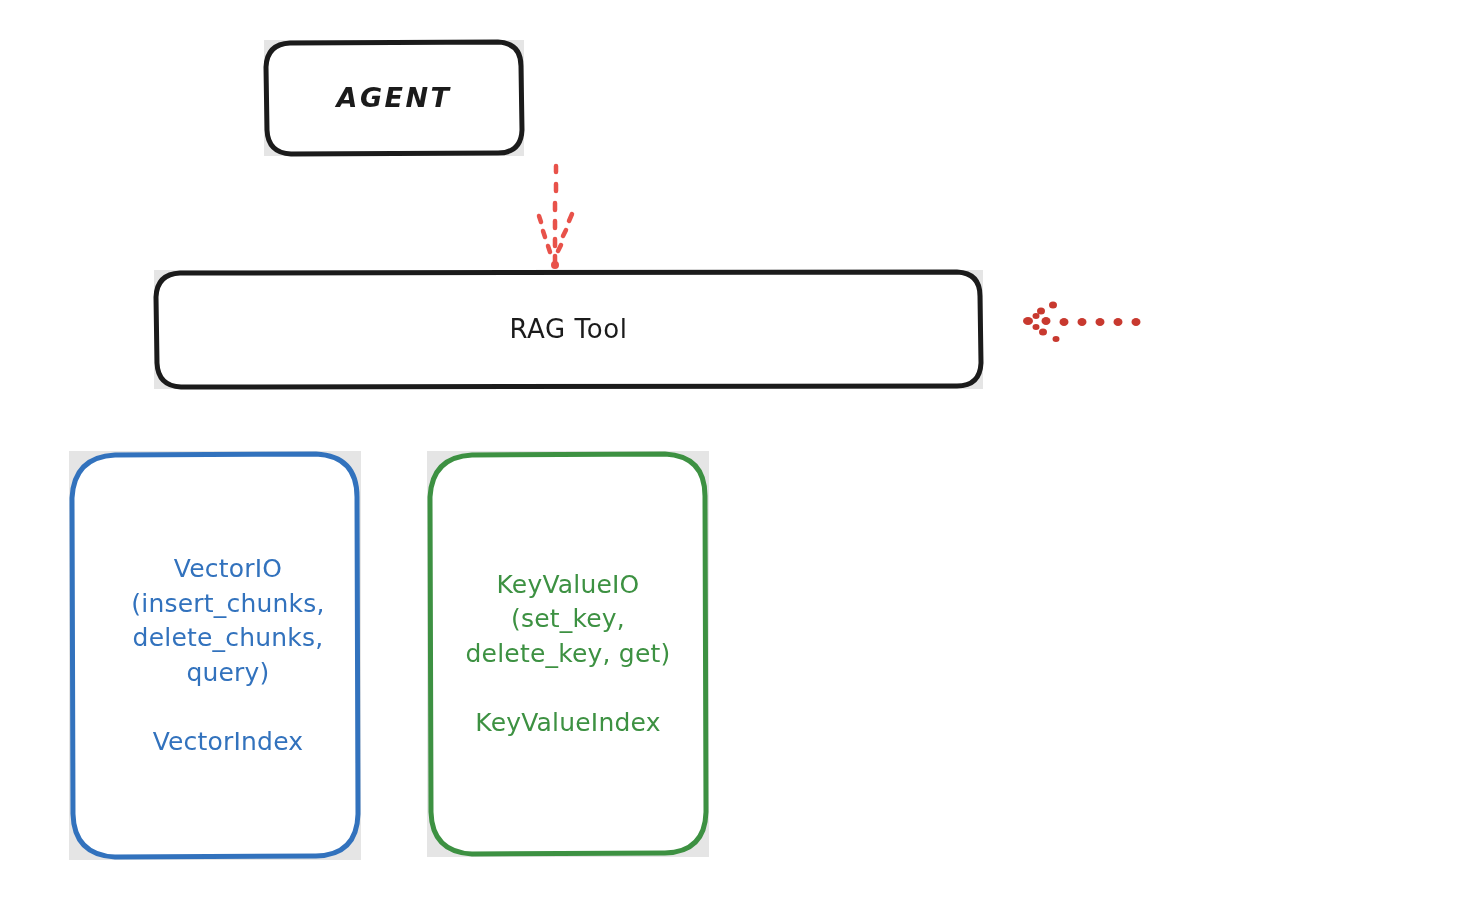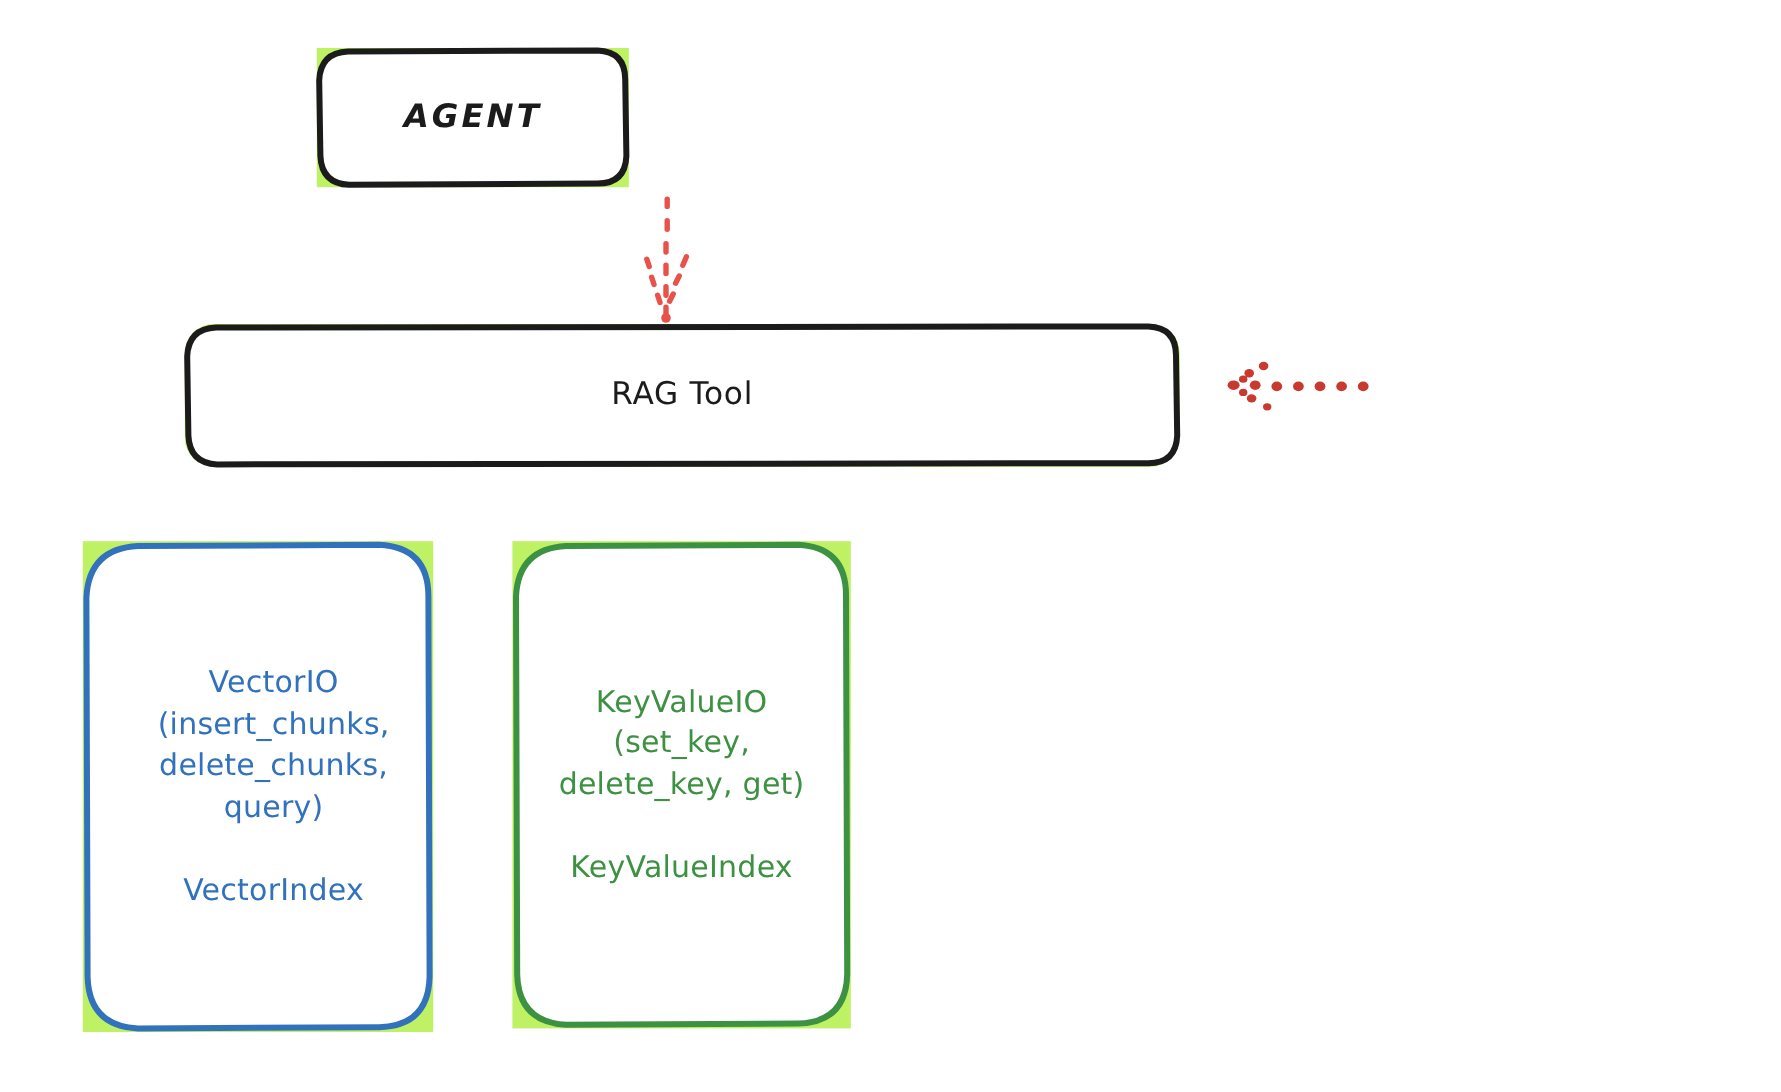--- a/index.html
+++ b/index.html
@@ -14,21 +14,21 @@
   #canvas {
     position: relative;
     width: 1484px;
     height: 910px;
     background: #ffffff;
     overflow: hidden;
   }
   .node {
     position: absolute;
     box-sizing: border-box;
-    background: #bef264;
+    background: #e5e5e5;
     display: flex;
     align-items: center;
     justify-content: center;
     text-align: center;
   }
   
   .node svg.frame {
     position: absolute;
     left: 0;
     top: 0;
@@ -60,21 +60,20 @@
     color: #1b1b1b;
     letter-spacing: 2.5px;
   }
 
   
   #node-ragtool {
     left: 154px;
     top: 270px;
     width: 829px;
     height: 119px;
-    border-radius: 24px;
   }
   #node-ragtool .label {
     font-family: "DejaVu Sans", sans-serif;
     font-size: 26px;
     font-weight: 500;
     color: #1b1b1b;
     letter-spacing: 0.6px;
   }
 
   

